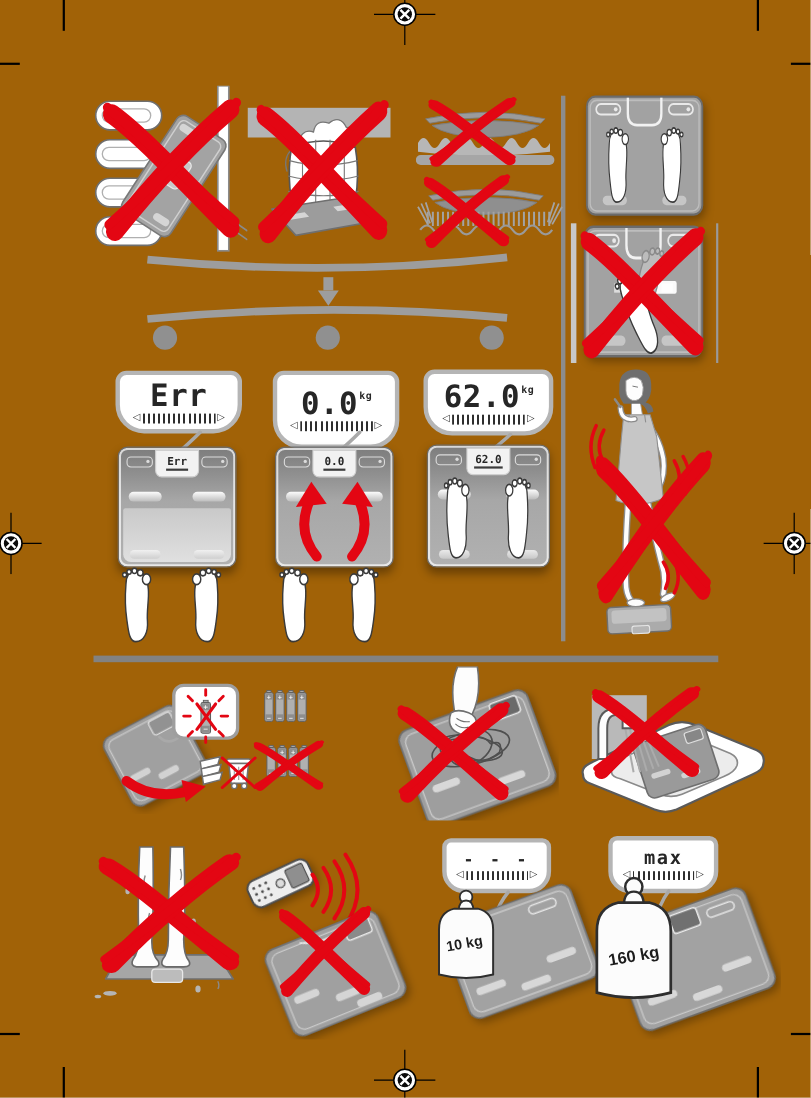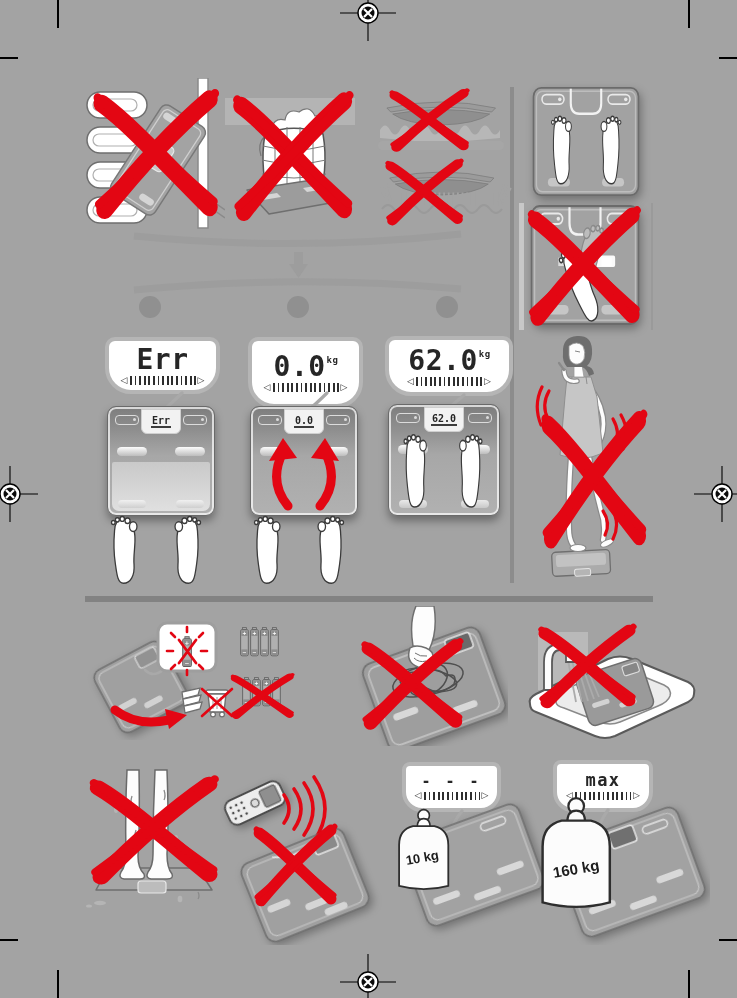--- a/index.html
+++ b/index.html
@@ -1,16 +1,16 @@
 <!DOCTYPE html>
 <html><head>
 <meta charset="utf-8">
 <style>
   html,body{margin:0;padding:0;background:#e9e9e9}
-  .page{position:relative;width:737px;height:998px;background:#a3a3a3;overflow:hidden;
+  .page{position:relative;width:737px;height:998px;background:#a16207;overflow:hidden;
         font-family:"Liberation Sans",sans-serif;margin:0 auto}
   .abs{position:absolute}
   .tick{position:absolute;background:#000}
 
   
   .lcd{font-family:"DejaVu Sans Mono",monospace;font-weight:bold;color:#262626}
 
   
   .bubble{position:absolute;background:#fff;border:4.5px solid #b5b5b5;
           border-radius:10px 10px 26px 26px;box-sizing:border-box;
@@ -306,21 +306,21 @@
       <path d="M32,70 Q12,46 27,16" class="arr"></path>
         <polygon points="27,2 13,25 41,22" fill="#e30613"></polygon>
       <path d="M64,70 Q84,46 69,16" class="arr"></path>
         <polygon points="69,2 55,22 83,25" fill="#e30613"></polygon>
     </svg>
   </div>
   <svg class="abs" style="left:251px;top:514px;width:96px;height:72px" viewBox="0 0 118 80" preserveAspectRatio="none">
       <use href="#feetpair" class="feet-white"></use>
     </svg>
 
-  <div class="bubble" style="left:385px;top:336px;width:128px;height:60px">
+  <div class="bubble" style="left:385px;top:336px;width:118px;height:60px">
     <div class="lcd bval"><span>62.0</span><span class="unit">kg</span></div>
     <div class="segbar">
       <span class="tri">◁</span>
       <span class="ticks"></span>
       <span class="tri">▷</span>
     </div>
   </div>
   <svg class="abs" style="left:434px;top:393px;width:34px;height:24px" viewBox="0 0 34 24">
       <path class="tailpath" d="M30,2 Q20,11 6,22"></path>
     </svg>

